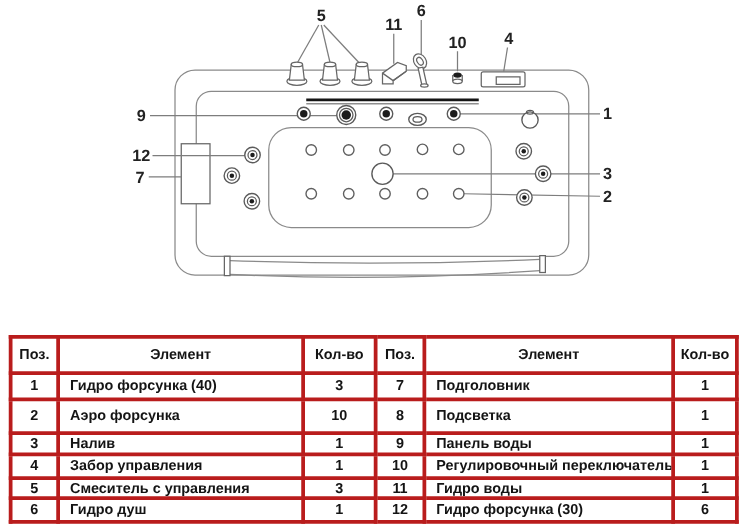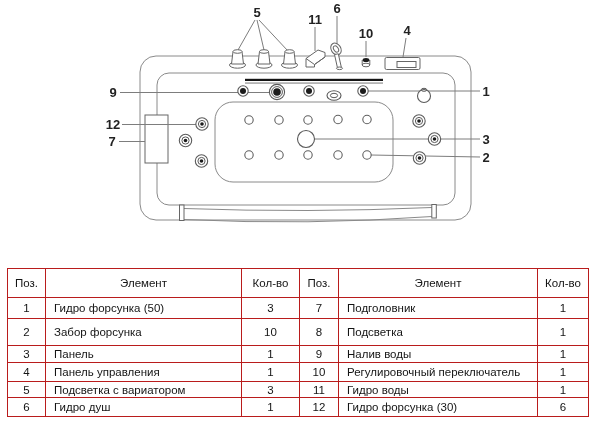--- a/index.html
+++ b/index.html
@@ -74,26 +74,26 @@
     position: absolute;
     left: 7px;
     top: 268px;
     width: 581px;
     border-collapse: collapse;
     table-layout: fixed;
     font-size: 11.5px;
     color: #141414;
   }
   table.parts th, table.parts td {
-    border: 1px solid #b91c1c;
+    border: 3px solid #b91c1c;
     padding: 0;
     vertical-align: middle;
     white-space: nowrap;
     overflow: hidden;
-    font-weight: normal;
+    font-weight: bold;
   }
   table.parts .c { text-align: center; }
   table.parts .l { text-align: left; padding-left: 8px; }
   table.parts thead tr { height: 29px; }
   table.parts tbody tr:nth-child(1) { height: 21px; }
   table.parts tbody tr:nth-child(2) { height: 27px; }
   table.parts tbody tr:nth-child(3) { height: 17px; }
   table.parts tbody tr:nth-child(4) { height: 19px; }
   table.parts tbody tr:nth-child(5) { height: 16px; }
   table.parts tbody tr:nth-child(6) { height: 19px; }
@@ -286,53 +286,53 @@
         <th class="c">Элемент</th>
         <th class="c">Кол-во</th>
         <th class="c">Поз.</th>
         <th class="c">Элемент</th>
         <th class="c">Кол-во</th>
       </tr>
     </thead>
     <tbody>
       <tr>
         <td class="c">1</td>
-        <td class="l">Гидро форсунка (50)</td>
+        <td class="l">Гидро форсунка (40)</td>
         <td class="c">3</td>
         <td class="c">7</td>
         <td class="l">Подголовник</td>
         <td class="c">1</td>
       </tr>
       <tr>
         <td class="c">2</td>
-        <td class="l">Забор форсунка</td>
+        <td class="l">Аэро форсунка</td>
         <td class="c">10</td>
         <td class="c">8</td>
         <td class="l">Подсветка</td>
         <td class="c">1</td>
       </tr>
       <tr>
         <td class="c">3</td>
-        <td class="l">Панель</td>
+        <td class="l">Налив</td>
         <td class="c">1</td>
         <td class="c">9</td>
-        <td class="l">Налив воды</td>
+        <td class="l">Панель воды</td>
         <td class="c">1</td>
       </tr>
       <tr>
         <td class="c">4</td>
-        <td class="l">Панель управления</td>
+        <td class="l">Забор управления</td>
         <td class="c">1</td>
         <td class="c">10</td>
         <td class="l">Регулировочный переключатель</td>
         <td class="c">1</td>
       </tr>
       <tr>
         <td class="c">5</td>
-        <td class="l">Подсветка с вариатором</td>
+        <td class="l">Смеситель с управления</td>
         <td class="c">3</td>
         <td class="c">11</td>
         <td class="l">Гидро воды</td>
         <td class="c">1</td>
       </tr>
       <tr>
         <td class="c">6</td>
         <td class="l">Гидро душ</td>
         <td class="c">1</td>
         <td class="c">12</td>

